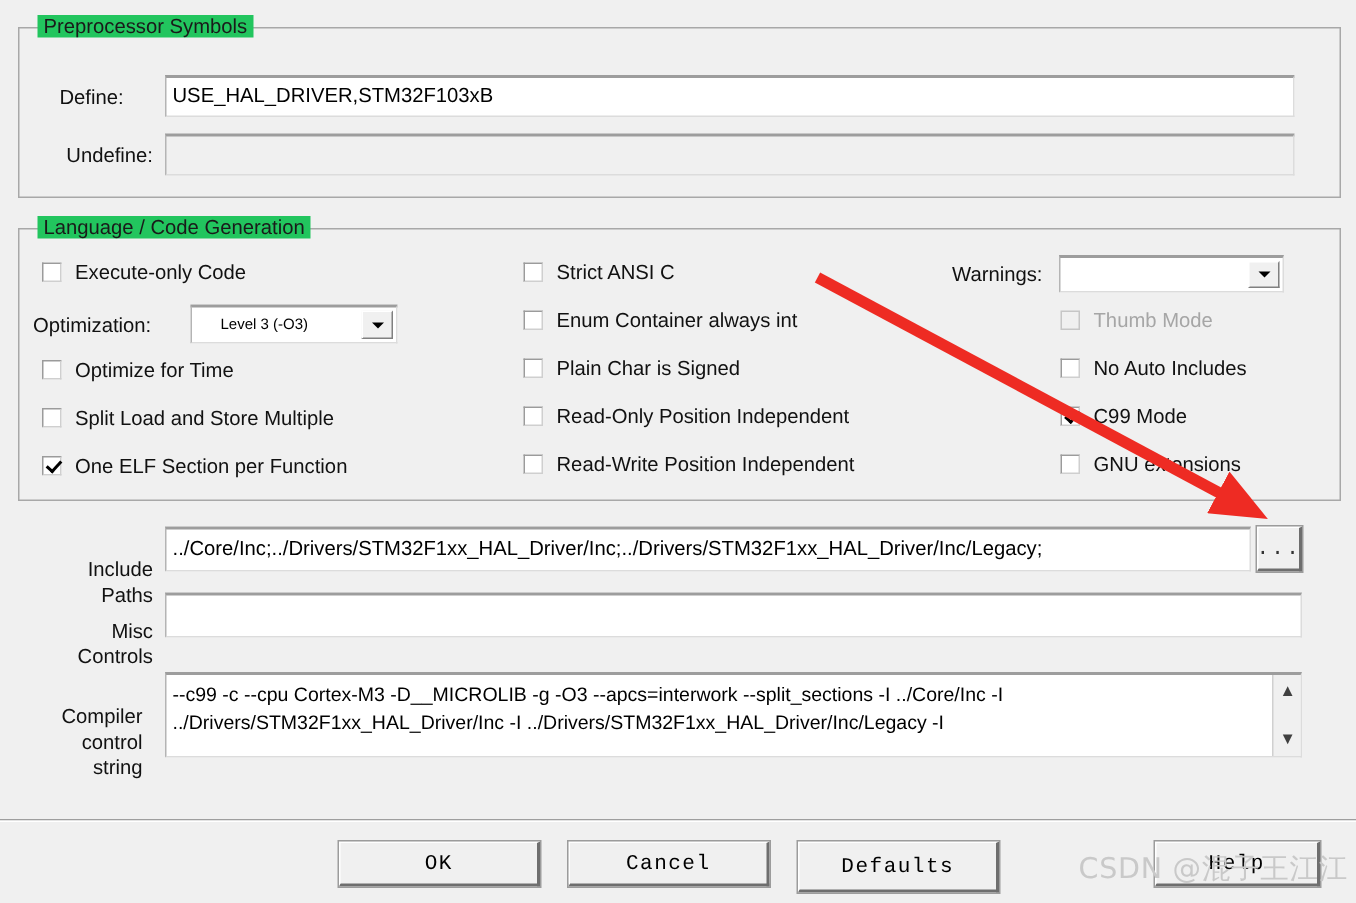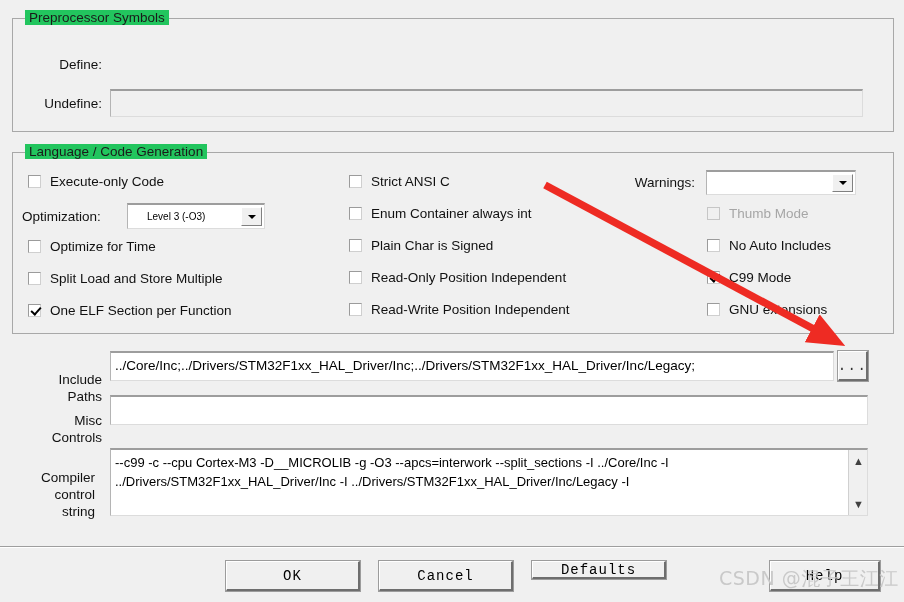--- a/index.html
+++ b/index.html
@@ -226,21 +226,22 @@
 </style>
 </head>
 <body>
 
 <div id="root">
 
   <div class="group" style="left:12px; top:18px; width:880px; height:112px;">
     <span class="legend">Preprocessor Symbols</span>
   </div>
 
-  <div class="lbl right" style="left:20px; top:57px; width:82px;">Define:</div>
+  <div class="lbl right" style="left:20px; top:57px; width:82px;text-align:center;">Define:</div>
+  <div class="tinput" style="left:110px; top:50px; width:753px; height:28px;">USE_HAL_DRIVER,STM32F103xB</div>
 
   <div class="lbl right" style="left:10px; top:96px; width:92px;">Undefine:</div>
   <div class="tinput disabled" style="left:110px; top:89px; width:753px; height:28px;"></div>
 
   <div class="group" style="left:12px; top:152px; width:880px; height:180px;">
     <span class="legend">Language / Code Generation</span>
   </div>
 
   <div class="cb" style="left:28px; top:174px;">
     <span class="box"></span>
@@ -327,34 +328,34 @@
     <span>Misc</span><br>
     <span>Controls</span>
   </div>
   <div class="tinput" style="left:110px; top:395px; width:758px; height:30px;"></div>
 
   <div class="lbl right multiline" style="left:1px; top:449px; width:94px;">
     <span>Compiler</span><br>
     <span>control</span><br>
     <span>string</span>
   </div>
-  <div class="tarea" style="left:110px; top:448px; width:758px; height:68px;">
+  <div class="tarea" style="left:110px; top:448px; width:758px; height:57px;">
     <div class="ln">--c99 -c --cpu Cortex-M3 -D__MICROLIB -g -O3 --apcs=interwork --split_sections -I ../Core/Inc -I</div>
     <div class="ln">../Drivers/STM32F1xx_HAL_Driver/Inc -I ../Drivers/STM32F1xx_HAL_Driver/Inc/Legacy -I</div>
     <div class="vscroll">
       <span class="arw up">▲</span>
       <span class="arw dn">▼</span>
     </div>
   </div>
 
   <div class="sep" style="top:546px;"></div>
 
   <div class="btn" style="left:379px; top:561px; width:134px; height:30px;">Cancel</div>
   <div class="btn" style="left:226px; top:561px; width:134px; height:30px;">OK</div>
-  <div class="btn" style="left:532px; top:561px; width:134px; height:18px;">Defaults</div>
+  <div class="btn" style="left:532px; top:561px; width:134px; height:34px;">Defaults</div>
   <div class="btn" style="left:770px; top:561px; width:110px; height:30px;">Help</div>
 
   <div class="watermark" style="left:719px; top:566px;">CSDN @混子王江江</div>
 
   <svg class="arrow-svg" viewBox="0 0 904 602" xmlns="http://www.w3.org/2000/svg">
     <defs>
       <marker id="redhead" markerWidth="5" markerHeight="4.2" refX="3.6" refY="2.1" orient="auto">
         <path d="M0,0 L5,2.1 L0,4.2 z" fill="#ee2b23"></path>
       </marker>
     </defs>

